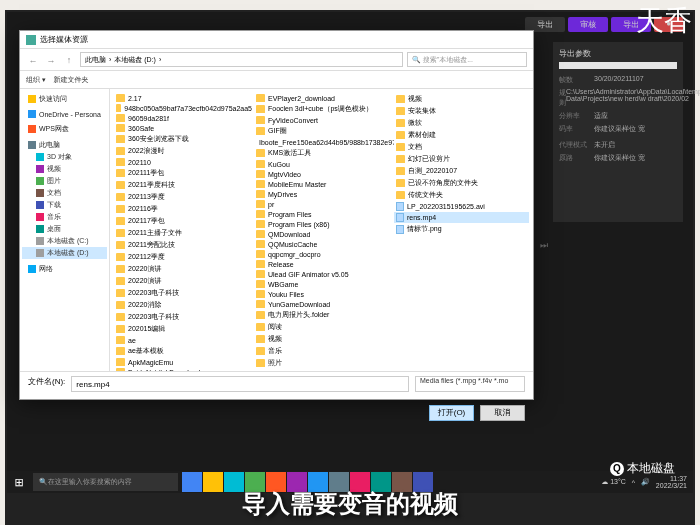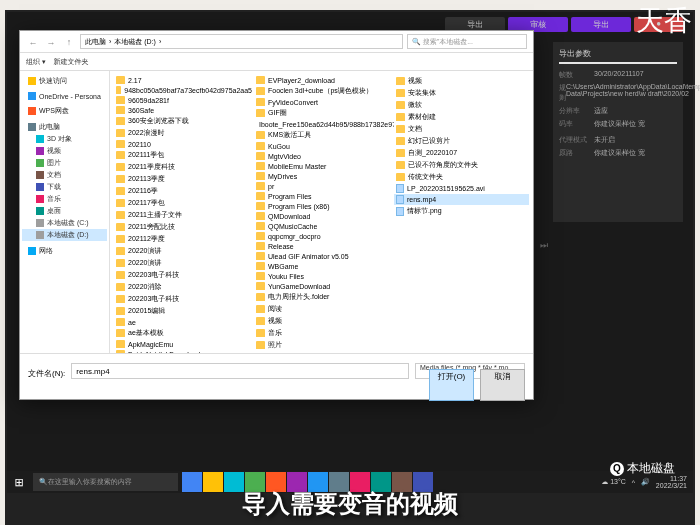--- a/index.html
+++ b/index.html
@@ -1,25 +1,25 @@
 <!DOCTYPE html>
 <html><head>
 <meta charset="utf-8">
 <style>
 *{margin:0;padding:0;box-sizing:border-box;font-family:"Microsoft YaHei",sans-serif}
 body{width:700px;height:525px;background:#e8e8e8;overflow:hidden;position:relative}
 .monitor{position:absolute;left:0;top:0;width:700px;height:525px;background:#f0ede8}
 .screen{position:absolute;left:5px;top:10px;width:690px;height:485px;background:#0a0a0a;border:2px solid #222}
 .dark-app{position:absolute;left:0;top:0;width:100%;height:100%;background:#1a1a1a}
 .top-bar{position:absolute;right:10px;top:5px;display:flex;gap:3px}
-.top-btn{padding:2px 22px;font-size:8px;color:#ccc;background:#333;border-radius:2px}
+.top-btn{padding:2px 12px;font-size:8px;color:#ccc;background:#333;border-radius:2px}
 .top-btn.teal{background:#6d28d9}
 .top-btn.red{background:#c44}
 .right-panel{position:absolute;right:10px;top:30px;width:130px;height:180px;background:#2a2a2a;font-size:7px;color:#888;padding:6px}
-.panel-title{color:#ccc;font-size:8px;margin-bottom:6px;border-bottom:2px solid #e5e5e5;padding-bottom:3px}
+.panel-title{color:#ccc;font-size:8px;margin-bottom:6px;border-bottom:7px solid #e5e5e5;padding-bottom:3px}
 .panel-row{display:flex;margin:3px 0}
 .panel-label{width:35px;color:#777}
 .panel-val{color:#aaa;flex:1}
 .dialog{position:absolute;left:12px;top:18px;width:515px;height:370px;background:#fff;border:1px solid #999;box-shadow:0 4px 20px rgba(0,0,0,0.5)}
 .dlg-title{height:18px;background:#fff;border-bottom:1px solid #ddd;font-size:8px;padding:3px 6px;display:flex;align-items:center;gap:4px}
 .dlg-icon{width:10px;height:10px;background:#4a9}
 .dlg-nav{height:22px;background:#fff;border-bottom:1px solid #ddd;display:flex;align-items:center;padding:0 6px;gap:4px}
 .nav-arrow{width:14px;height:14px;color:#888;font-size:9px;text-align:center;line-height:14px}
 .nav-path{flex:1;height:15px;border:1px solid #ccc;font-size:7px;padding:2px 4px;display:flex;align-items:center;gap:3px}
 .nav-search{width:120px;height:15px;border:1px solid #ccc;font-size:7px;padding:2px 4px;color:#999}
@@ -43,25 +43,25 @@
 .ico-music{background:#e91e63}
 .ico-desk{background:#009688}
 .ico-disk{background:#9e9e9e}
 .ico-net{background:#03a9f4}
 .file-area{flex:1;display:flex;padding:4px;overflow:hidden}
 .file-col{width:140px;font-size:7px}
 .file-item{padding:1px 2px;display:flex;align-items:center;gap:3px;white-space:nowrap;overflow:hidden}
 .file-item.sel{background:#cde8ff}
 .folder-ico{width:9px;height:8px;background:#ffc94a;display:inline-block;border-radius:1px 1px 0 0}
 .file-ico{width:8px;height:9px;background:#b3d9ff;display:inline-block;border:1px solid #7ab8e8}
-.dlg-bottom{height:30px;border-top:1px solid #ddd;padding:4px 8px;display:flex;align-items:flex-end;gap:6px;font-size:8px}
+.dlg-bottom{height:30px;border-top:1px solid #ddd;padding:4px 8px;display:flex;align-items:flex-start;gap:6px;font-size:8px}
 .fn-label{}
 .fn-input{flex:1;height:16px;border:1px solid #ccc;padding:0 4px;font-size:8px}
 .fn-filter{width:110px;height:16px;border:1px solid #ccc;padding:0 4px;font-size:7px;color:#333;background:#fff}
-.fn-btn{width:45px;height:32px;border:1px solid #adadad;background:#e1e1e1;font-size:8px;text-align:center;line-height:14px}
+.fn-btn{width:45px;height:16px;border:1px solid #adadad;background:#e1e1e1;font-size:8px;text-align:center;line-height:14px}
 .fn-btn.primary{background:#cde8ff;border-color:#7ab8e8}
 .timeline{position:absolute;left:0;top:220px;right:0;height:200px;background:#1a1a1a}
 .tl-controls{position:absolute;right:145px;top:8px;display:flex;gap:8px;color:#666;font-size:9px}
 .tl-time{text-align:center;color:#888;font-size:7px;margin-top:18px}
 .taskbar{position:absolute;left:0;bottom:0;width:100%;height:22px;background:#1c1c1c;display:flex;align-items:center}
 .tb-start{width:24px;height:22px;display:flex;align-items:center;justify-content:center;color:#fff;font-size:11px}
 .tb-search{width:145px;height:18px;background:#333;color:#999;font-size:7px;padding:0 6px;display:flex;align-items:center;margin-left:2px}
 .tb-icons{display:flex;gap:1px;margin-left:4px}
 .tb-ico{width:20px;height:20px}
 .tb-right{margin-left:auto;display:flex;align-items:center;gap:6px;padding-right:6px;color:#ccc;font-size:7px}
@@ -124,20 +124,24 @@
 <span>⏮</span>
 <span>◀</span>
 <span>▶</span>
 <span>▶</span>
 <span>⏭</span>
 </div>
 <div class="tl-time">00:00.00</div>
 </div>
 
 <div class="dialog">
+<div class="dlg-title">
+<span class="dlg-icon"></span>
+<span>选择媒体资源</span>
+</div>
 <div class="dlg-nav">
 <span class="nav-arrow">←</span>
 <span class="nav-arrow">→</span>
 <span class="nav-arrow">↑</span>
 <div class="nav-path">
 <span>此电脑</span>
               <span>›</span>
 <span>本地磁盘 (D:)</span>
               <span>›</span>
 </div>

